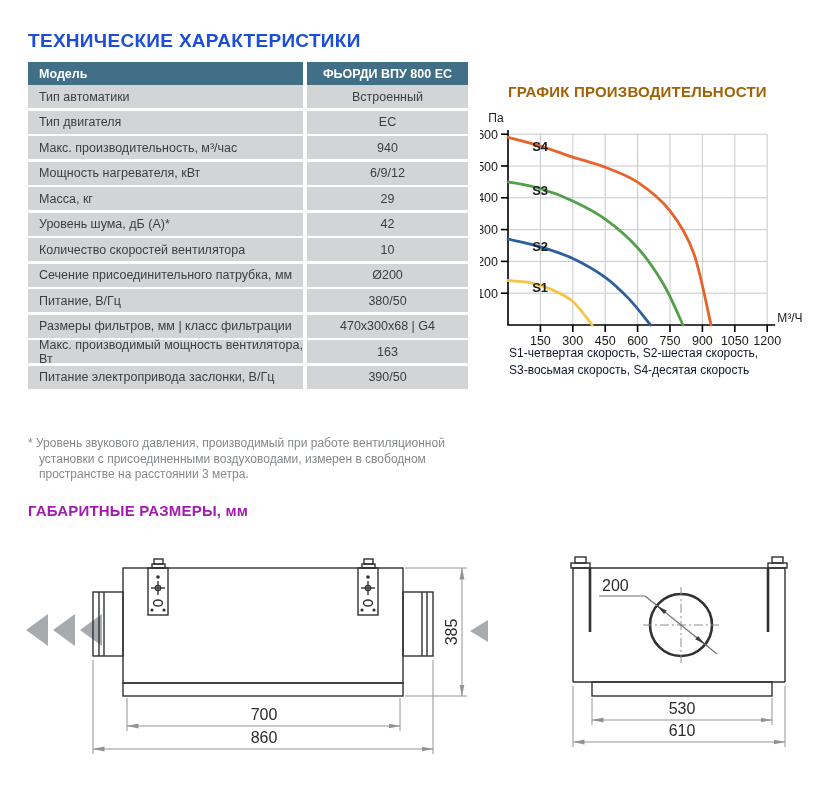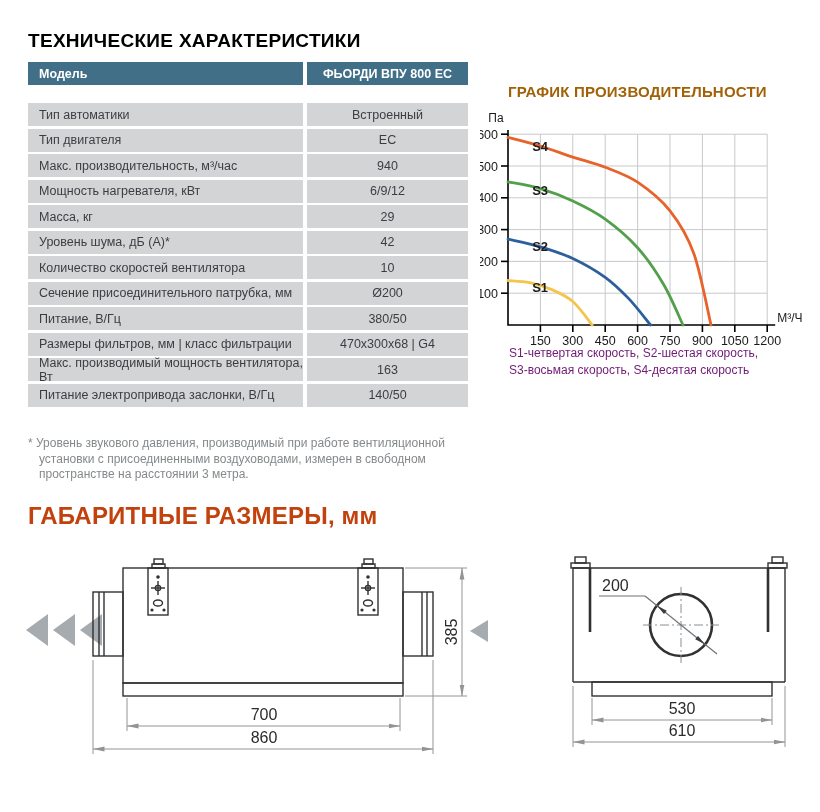--- a/index.html
+++ b/index.html
@@ -1,43 +1,43 @@
 <!DOCTYPE html>
 <html><head>
 <meta charset="utf-8">
 <style>
   html,body{margin:0;padding:0;background:#fff;}
   .page{position:relative;width:820px;height:812px;background:#fff;overflow:hidden;
         font-family:"Liberation Sans",sans-serif;}
   .main-title{position:absolute;left:28px;top:30px;margin:0;font-size:19px;font-weight:bold;
-        color:#000000;letter-spacing:.3px;}
-  .dims-title{position:absolute;left:28px;top:502px;margin:0;font-size:24px;font-weight:bold;
-        color:#c2410c;letter-spacing:.2px;}
+        color:#1d4ed8;letter-spacing:.3px;}
+  .dims-title{position:absolute;left:28px;top:502px;margin:0;font-size:15px;font-weight:bold;
+        color:#a21caf;letter-spacing:.2px;}
   .chart-title{position:absolute;left:508px;top:83px;margin:0;font-size:15px;font-weight:bold;
         color:#a16207;letter-spacing:.2px;text-align:right;}
   
   .spec-table{position:absolute;left:28px;top:62px;width:440px;display:flex;
-        flex-direction:column;gap:6px;}
+        flex-direction:column;gap:0;}
   .trow{display:flex;gap:4px;height:23px;}
   .tcell{display:flex;align-items:center;font-size:12.5px;color:#3b3e41;background:#d3d4d6;}
   .tparam{width:275px;padding-left:11px;box-sizing:border-box;}
   .tval{width:161px;justify-content:center;text-align:center;}
   .thead .tcell{background:#416f88;color:#ffffff;font-weight:bold;}
   
   .footnote{position:absolute;left:28px;top:436px;width:420px;font-size:12px;
         line-height:15.5px;color:#85898c;}
   .fn-ind{padding-left:11px;}
   
   #chart-svg{position:absolute;left:480px;top:106px;}
   #chart-svg text{font-family:"Liberation Sans",sans-serif;}
   .tick-label{font-size:12.5px;fill:#1a1a1a;}
   .unit-label{font-size:12px;fill:#1a1a1a;}
   .series-label{font-size:13px;font-weight:bold;fill:#1c1c1c;}
   .chart-caption{position:absolute;left:509px;top:345px;font-size:12px;line-height:17px;
-        color:#701a75;}
+        color:#0f172a;}
   
   .drawing{position:absolute;}
   #drawing-side{left:24px;top:540px;}
   #drawing-end{left:555px;top:540px;}
   .dline{stroke:#2f3133;stroke-width:1.4;fill:none;}
   .dthick{stroke:#2f3133;stroke-width:2.6;fill:none;}
   .dimline{stroke:#909497;stroke-width:1;fill:none;}
   .dimtext{font-family:"Liberation Sans",sans-serif;font-size:16px;fill:#2b2b2b;}
   .flow-arrow{fill:#a6abb0;}
   .centerline{stroke:#8a8f94;stroke-width:1;stroke-dasharray:9 3 2 3;fill:none;}
@@ -47,21 +47,21 @@
 
 <div class="page">
 
   <h1 class="main-title">ТЕХНИЧЕСКИЕ ХАРАКТЕРИСТИКИ</h1>
 
   <div class="spec-table">
     <div class="trow thead">
       <div class="tcell tparam">Модель</div>
       <div class="tcell tval">ФЬОРДИ ВПУ 800 EC</div>
     </div>
-    <div id="spec-rows" style="display: flex; flex-direction: column; gap: 2.5px; margin-top: 12px;">
+    <div id="spec-rows" style="display: flex; flex-direction: column; gap: 2.5px;">
         <div class="trow">
           <div class="tcell tparam">Тип автоматики</div>
           <div class="tcell tval">Встроенный</div>
         </div>
         <div class="trow">
           <div class="tcell tparam">Тип двигателя</div>
           <div class="tcell tval">EC</div>
         </div>
         <div class="trow">
           <div class="tcell tparam">Макс. производительность, м³/час</div>
@@ -94,21 +94,21 @@
         <div class="trow">
           <div class="tcell tparam">Размеры фильтров, мм | класс фильтрации</div>
           <div class="tcell tval">470x300x68 | G4</div>
         </div>
         <div class="trow">
           <div class="tcell tparam">Макс. производимый мощность вентилятора, Вт</div>
           <div class="tcell tval">163</div>
         </div>
         <div class="trow">
           <div class="tcell tparam">Питание электропривода заслонки, В/Гц</div>
-          <div class="tcell tval">140/50</div>
+          <div class="tcell tval">390/50</div>
         </div>
       </div>
   </div>
 
   <div class="footnote">
     <div>* Уровень звукового давления, производимый при работе вентиляционной</div>
     <div class="fn-ind">установки с присоединенными воздуховодами, измерен в свободном</div>
     <div class="fn-ind">пространстве на расстоянии 3 метра.</div>
   </div>
 

